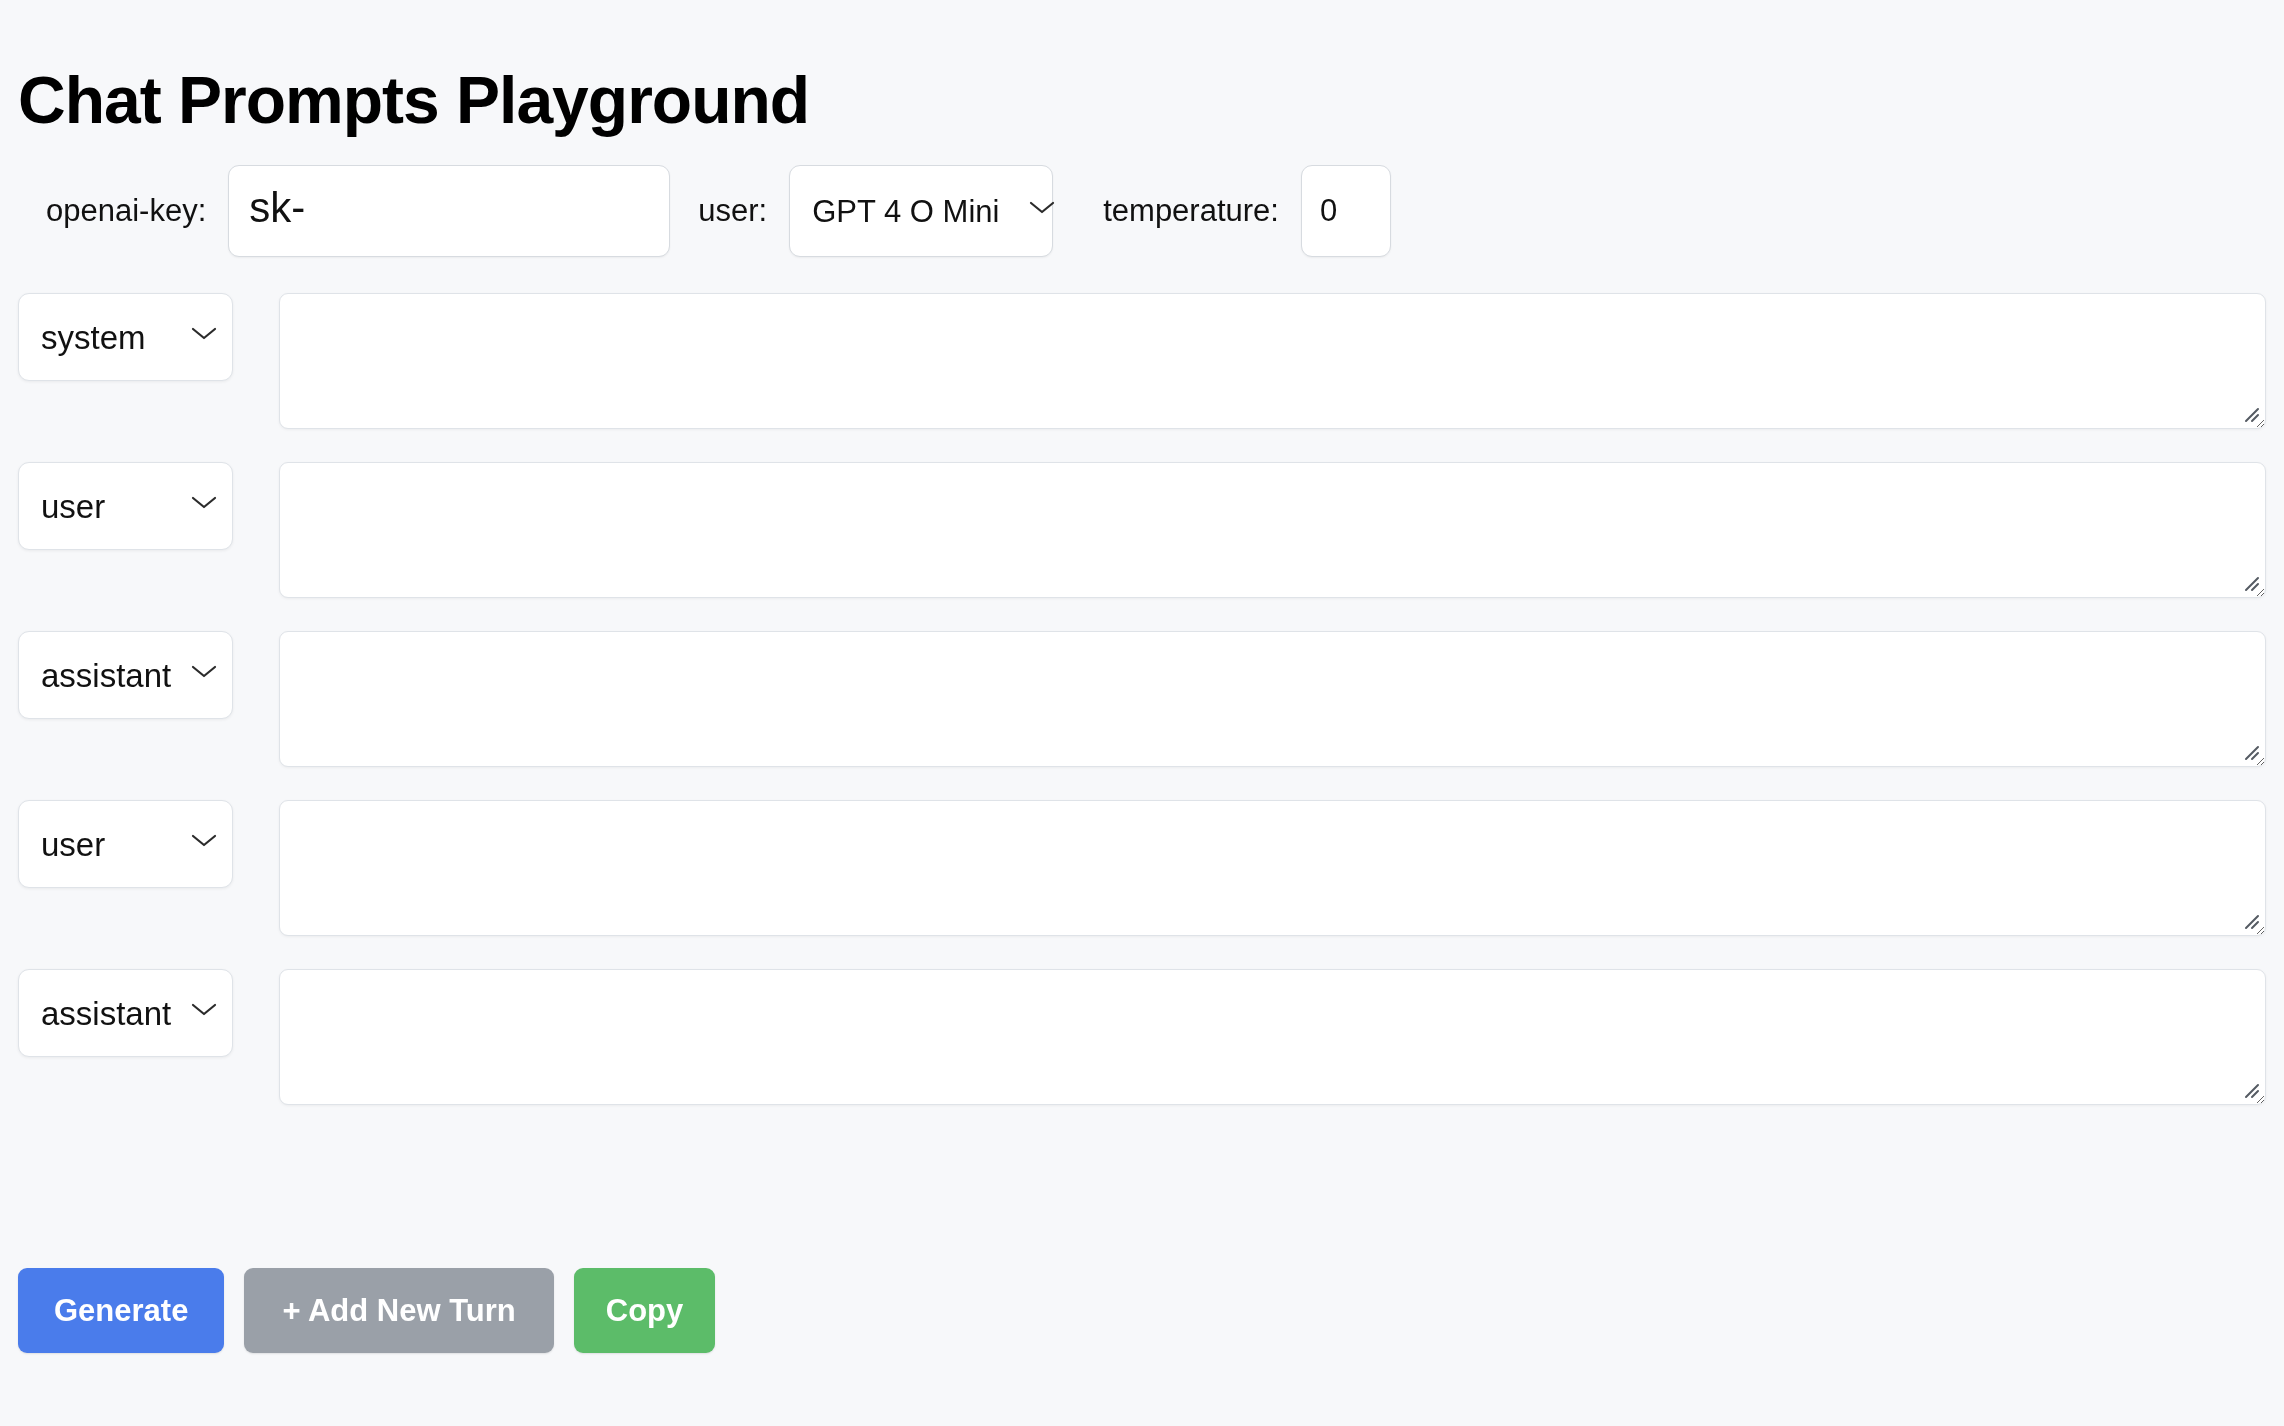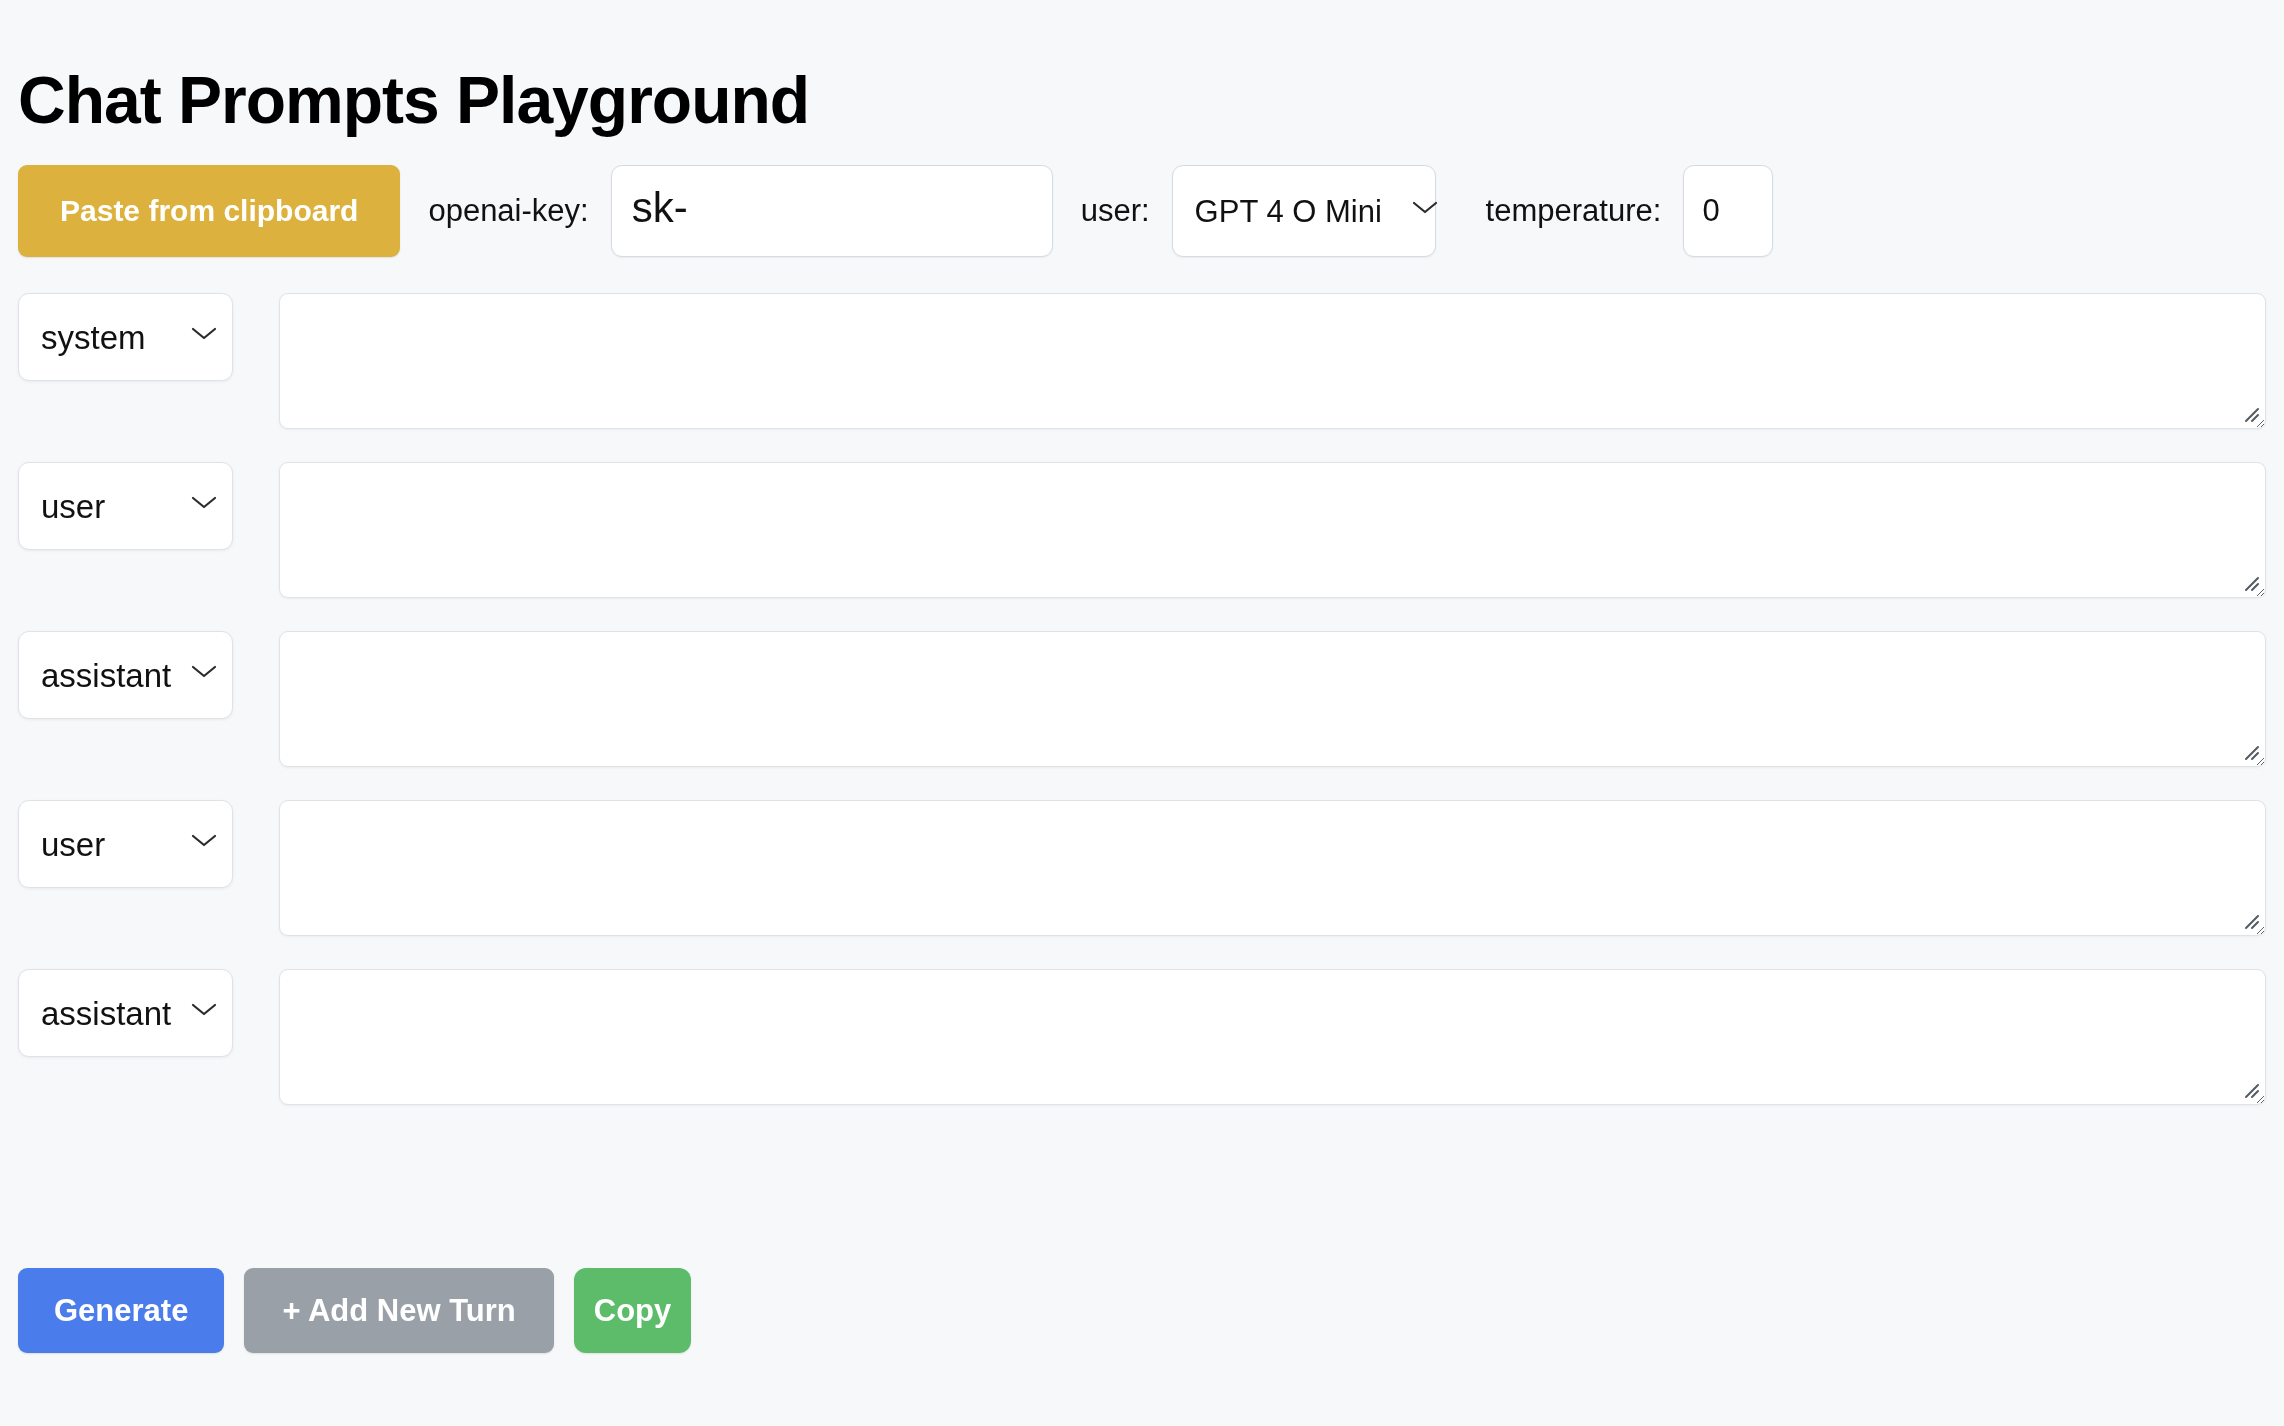--- a/index.html
+++ b/index.html
@@ -224,32 +224,31 @@
     color: #ffffff;
     font-family: "Liberation Sans", sans-serif;
     font-size: 31px;
     font-weight: bold;
     cursor: pointer;
     box-shadow: 0 1px 2px rgba(0,0,0,0.10);
     white-space: nowrap;
   }
   .act-generate { background: #4a7ceb; padding: 0 36px; }
   .act-add      { background: #9aa0a8; padding: 13px 38px; }
-  .act-copy     { background: #5cbc69; padding: 0 20px; border-radius: 12px; }
+  .act-copy     { background: #5cbc69; padding: 0 32px; }
 </style>
 </head>
 <body>
 
 <div class="page">
 
   <h1 class="title">Chat Prompts Playground</h1>
 
   <div class="toolbar">
 
-    <button class="paste-btn">Paste from clipboard</button>
 
     <span class="tb-label">openai-key:</span>
 
     <div class="key-wrap">
       <textarea class="key-input" placeholder="" style="">sk-</textarea>
     </div>
 
     <span class="tb-label">user:</span>
 
     <div class="model-select">

